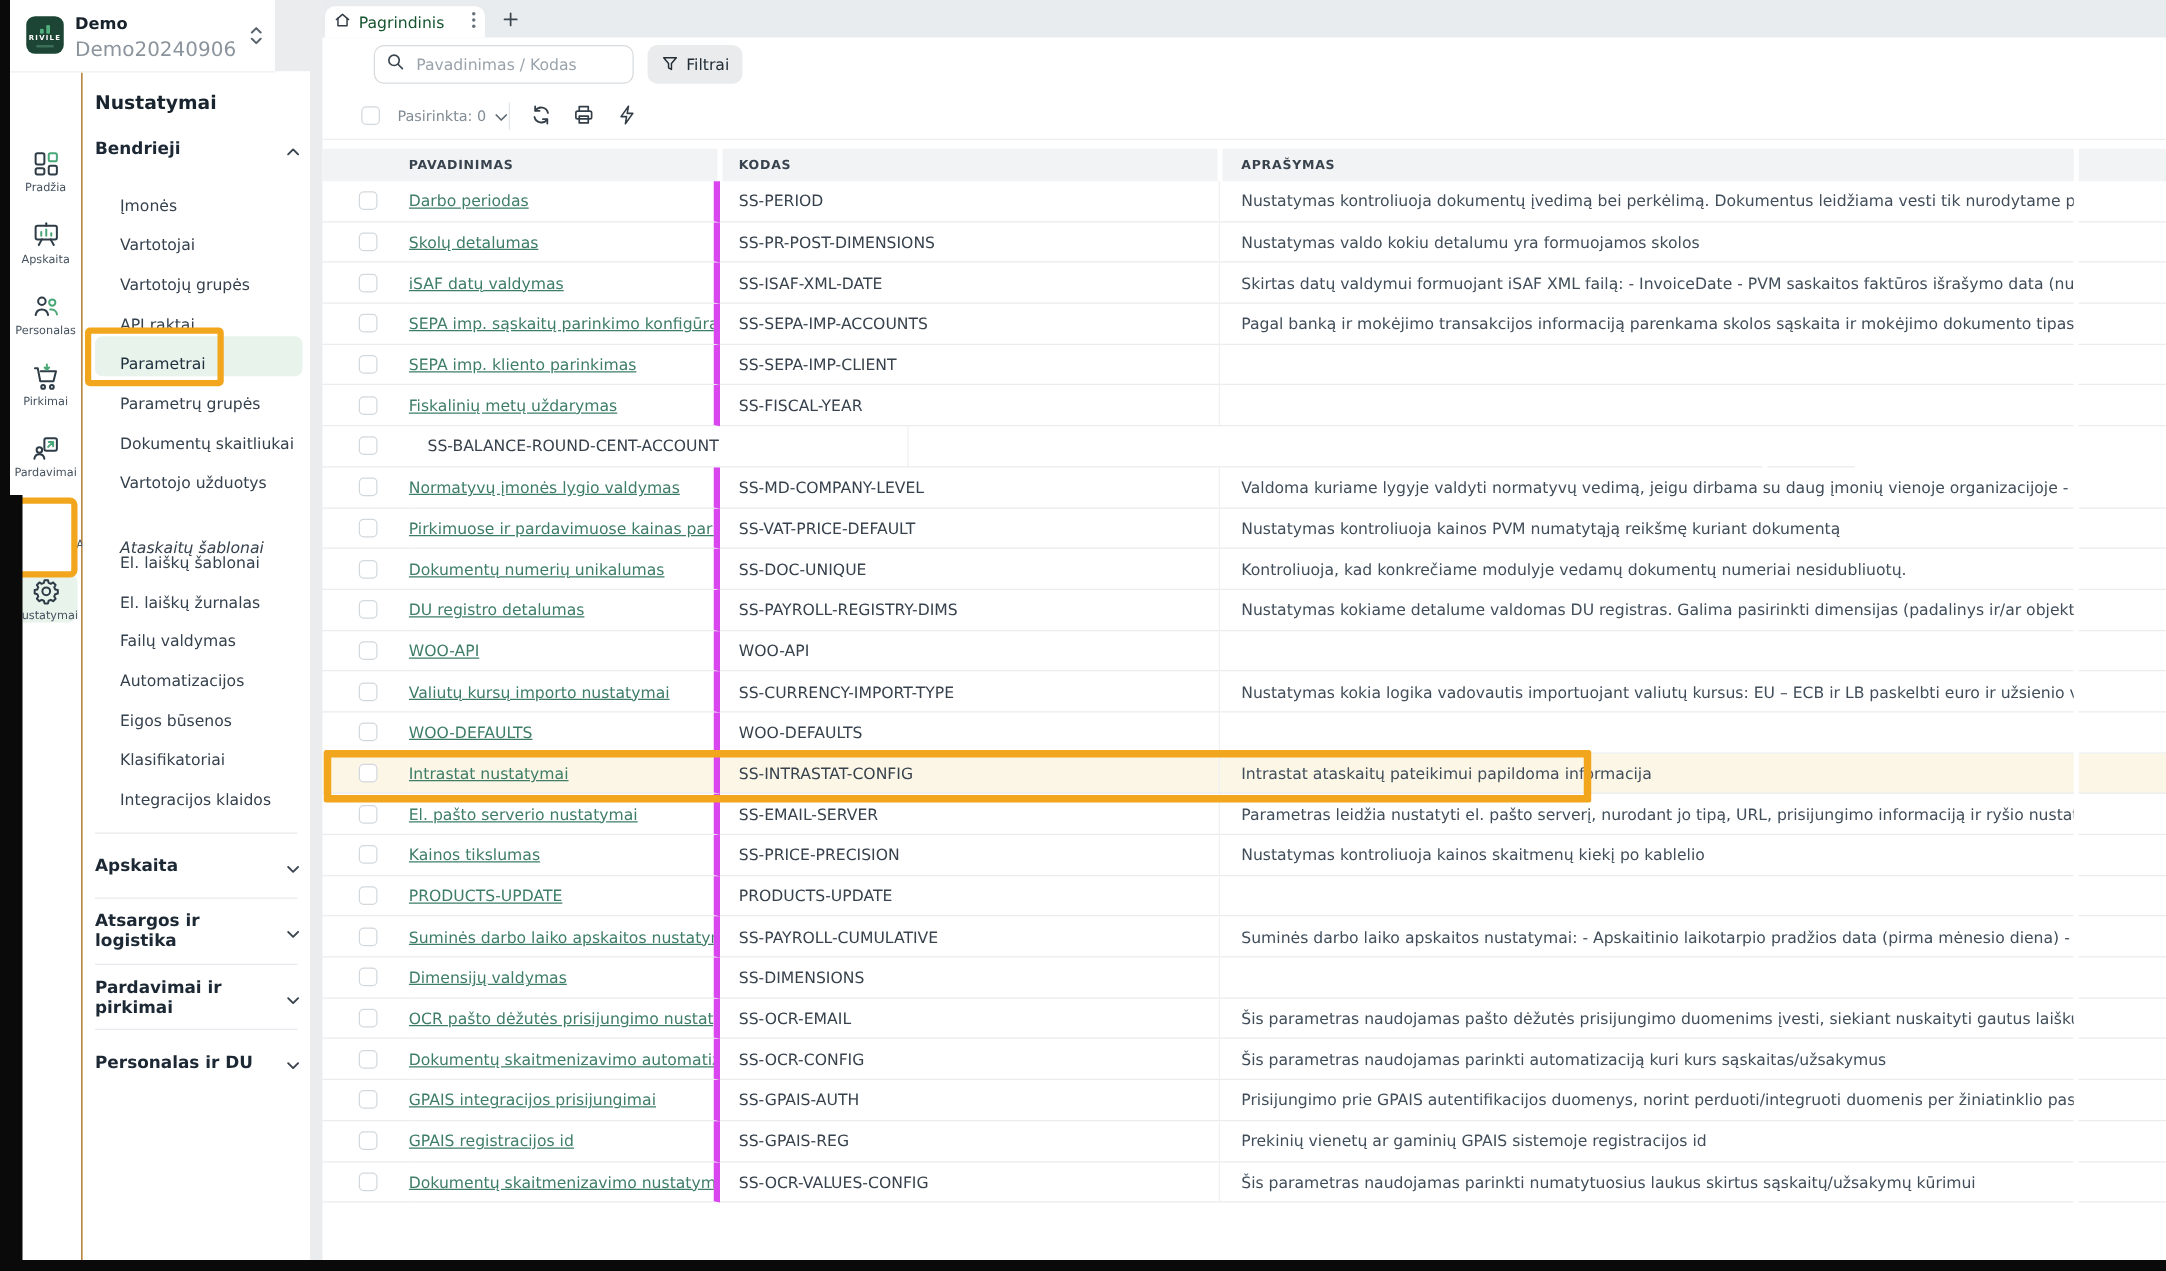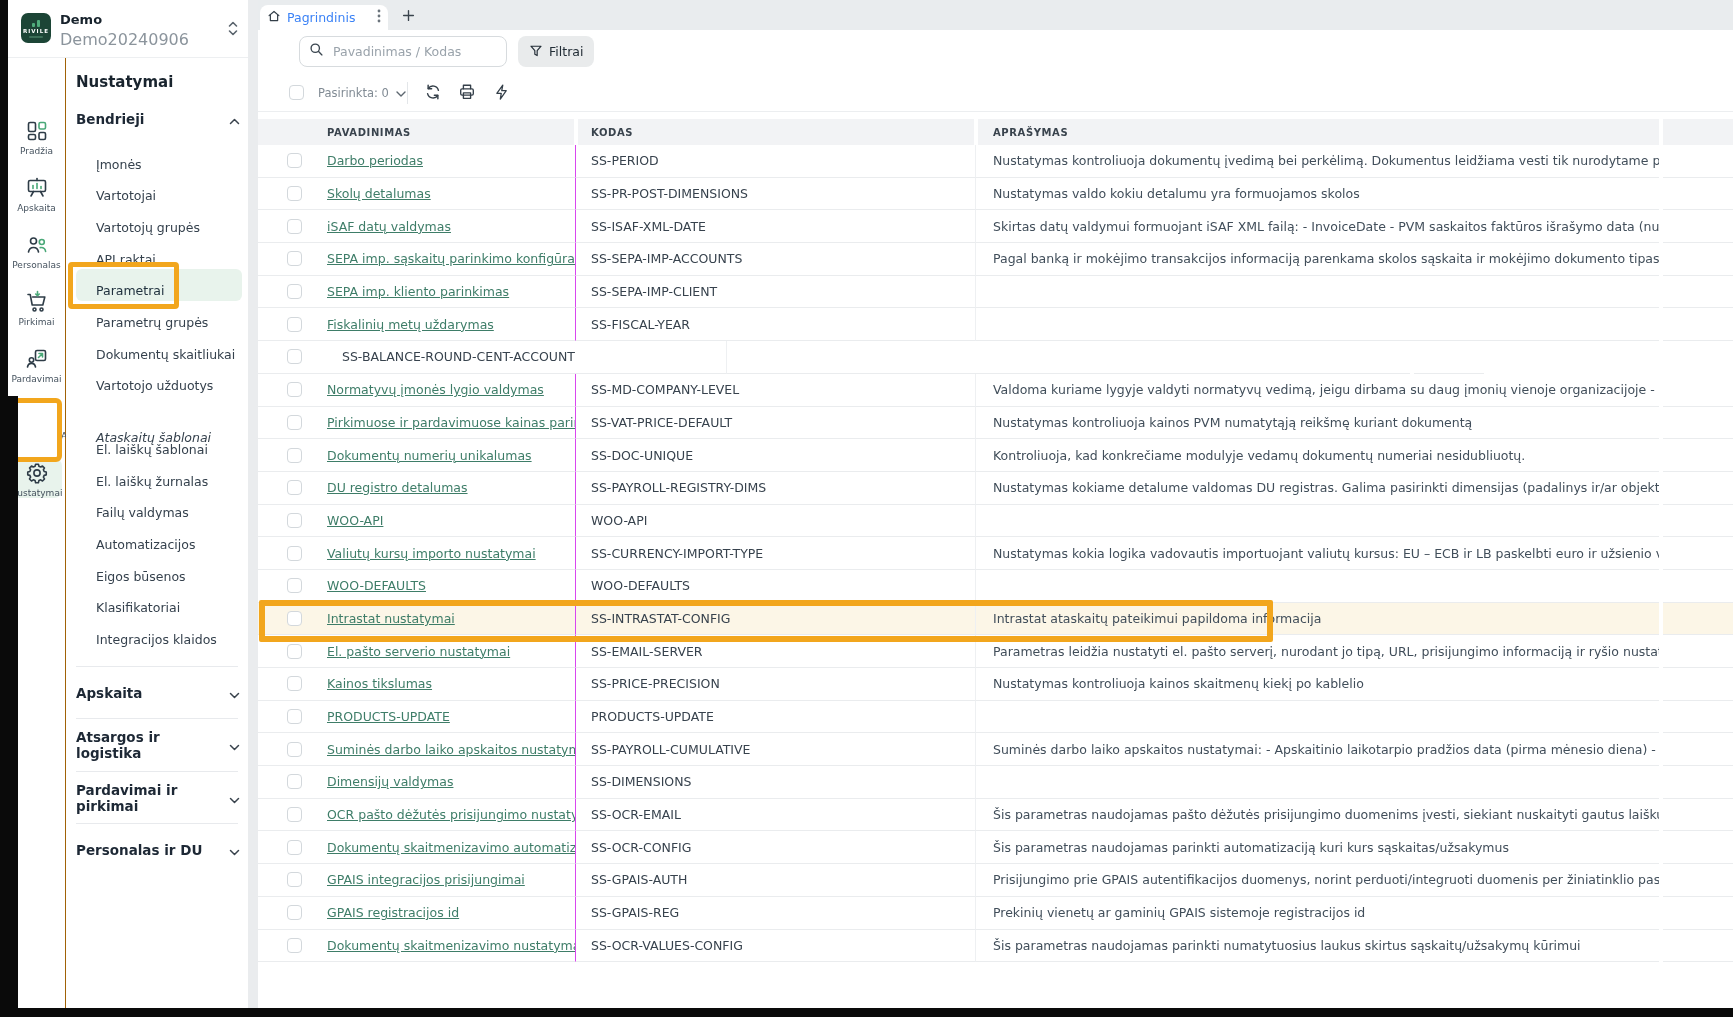--- a/index.html
+++ b/index.html
@@ -10,21 +10,21 @@
     -webkit-font-smoothing:antialiased;
   }
   
   .edge-left{position:absolute;left:0;top:0;width:8px;height:100%;background:#0a0a0a;z-index:40;}
   .edge-left-wide{position:absolute;left:0;top:396px;width:18px;bottom:0;background:#0a0a0a;z-index:40;}
   .edge-bottom{position:absolute;left:0;bottom:0;width:100%;height:9px;background:#0a0a0a;z-index:45;}
 
   .app{position:absolute;left:8px;top:0;right:0;bottom:9px;}
 
   
-  .side-header{position:absolute;left:0;top:0;width:240px;height:57px;background:#fff;border-bottom:1px solid #edeff1;z-index:2;}
+  .side-header{position:absolute;left:0;top:0;width:212px;height:57px;background:#fff;border-bottom:1px solid #edeff1;z-index:2;}
   .logo{position:absolute;left:13px;top:13px;width:30px;height:30px;border-radius:7px;background:#1c4536;
         display:flex;flex-direction:column;align-items:center;justify-content:center;}
   .logo .bars{display:flex;gap:2px;align-items:flex-end;height:8px;margin-bottom:1px;}
   .logo .bars i{display:block;width:3px;background:#4fae7c;border-radius:1px;}
   .logo .bars i:nth-child(1){height:4px;}
   .logo .bars i:nth-child(2){height:7px;}
   .logo .name{color:#fff;font-size:5.5px;font-weight:bold;letter-spacing:1px;line-height:6px;}
   .logo .sub{width:14px;height:2px;background:#3c6f58;margin-top:2px;border-radius:1px;}
   .company{position:absolute;left:52px;top:12px;font-size:13px;font-weight:bold;color:#17222c;}
   .company-code{position:absolute;left:52px;top:30px;font-size:16px;color:#8b949c;}
@@ -51,21 +51,21 @@
   .menu-divider{position:absolute;left:10px;right:10px;height:0;border-top:1px solid #e8eaed;}
   .menu-section{position:absolute;left:10px;right:8px;height:32px;display:flex;align-items:center;justify-content:space-between;cursor:pointer;}
   .menu-section .s-lbl{font-size:13.5px;font-weight:bold;color:#1d2835;}
   .chev{color:#39434d;}
 
   
   .main{position:absolute;left:250px;top:0;right:0;bottom:0;}
   .tabbar{position:absolute;left:0;right:0;top:0;height:30px;background:#e9ecee;}
   .tab{position:absolute;left:2px;top:5px;width:128px;height:25px;background:#fff;border-radius:8px 8px 0 0;
        display:flex;align-items:center;padding:0 7px;box-sizing:border-box;cursor:pointer;}
-  .tab .t-lbl{font-size:12.5px;color:#3b82f6;margin-left:6px;white-space:nowrap;}
+  .tab .t-lbl{font-size:12.5px;color:#14532d;margin-left:6px;white-space:nowrap;}
   .tab .kebab{margin-left:auto;color:#6b747c;}
   .tab-plus{position:absolute;left:142px;top:7px;width:17px;height:17px;display:flex;align-items:center;justify-content:center;color:#3a444d;cursor:pointer;}
   .content{position:absolute;left:0;right:0;top:30px;bottom:0;background:#fff;}
 
   
   .search-box{position:absolute;left:41px;top:6px;width:208px;height:31px;border:1px solid #d7dbde;border-radius:8px;
               box-sizing:border-box;display:flex;align-items:center;padding:0 9px;background:#fff;}
   .search-box input{border:none;outline:none;font-size:12.5px;color:#33404c;width:100%;margin-left:7px;font-family:inherit;background:transparent;}
   .search-box input::placeholder{color:#9aa3ab;}
   .filter-btn{position:absolute;left:260px;top:6px;height:31px;padding:0 11px;background:#e9ebec;border-radius:8px;
@@ -84,21 +84,21 @@
   .thead{display:flex;height:26px;}
   .th{background:#f2f3f5;display:flex;align-items:center;font-size:10px;font-weight:bold;letter-spacing:.6px;color:#39434d;box-sizing:border-box;}
   .th.h-main1{width:316px;padding-left:69px;}
   .th-gap{width:4px;}
   .th.h-main2{width:396px;padding-left:13px;}
   .th.h-main3{width:681px;padding-left:15px;}
   .th.h-extra{width:70px;}
   .row{display:flex;height:32.7px;position:relative;}
   .cell{box-sizing:border-box;border-bottom:1px solid #eaecee;display:flex;align-items:center;overflow:hidden;white-space:nowrap;}
   .c-check{width:69px;padding-left:29px;}
-  .c-name{width:249px;border-right:1px solid #d946ef;}
+  .c-name{width:249px;border-right:5px solid #d946ef;}
   .c-code{width:400px;padding-left:15px;border-right:1px solid #eef0f2;font-size:12.5px;color:#37424d;}
   .c-desc{width:683px;padding-left:17px;font-size:12.5px;color:#414e5a;}
   .c-spacer{width:4px;}
   .c-extra{width:70px;box-sizing:border-box;border-bottom:1px solid #eaecee;}
   .row.highlighted .cell,.row.highlighted .c-extra{background:#fcf6e7;}
   .name-link{font-size:12.5px;color:#3e7d68;text-decoration:underline;cursor:pointer;white-space:nowrap;}
   .row-annot{position:absolute;left:1px;top:570px;width:1014px;height:42px;border:6px solid #f2a61d;border-radius:2px;box-sizing:border-box;z-index:5;pointer-events:none;}
 </style>
 </head>
 <body>

